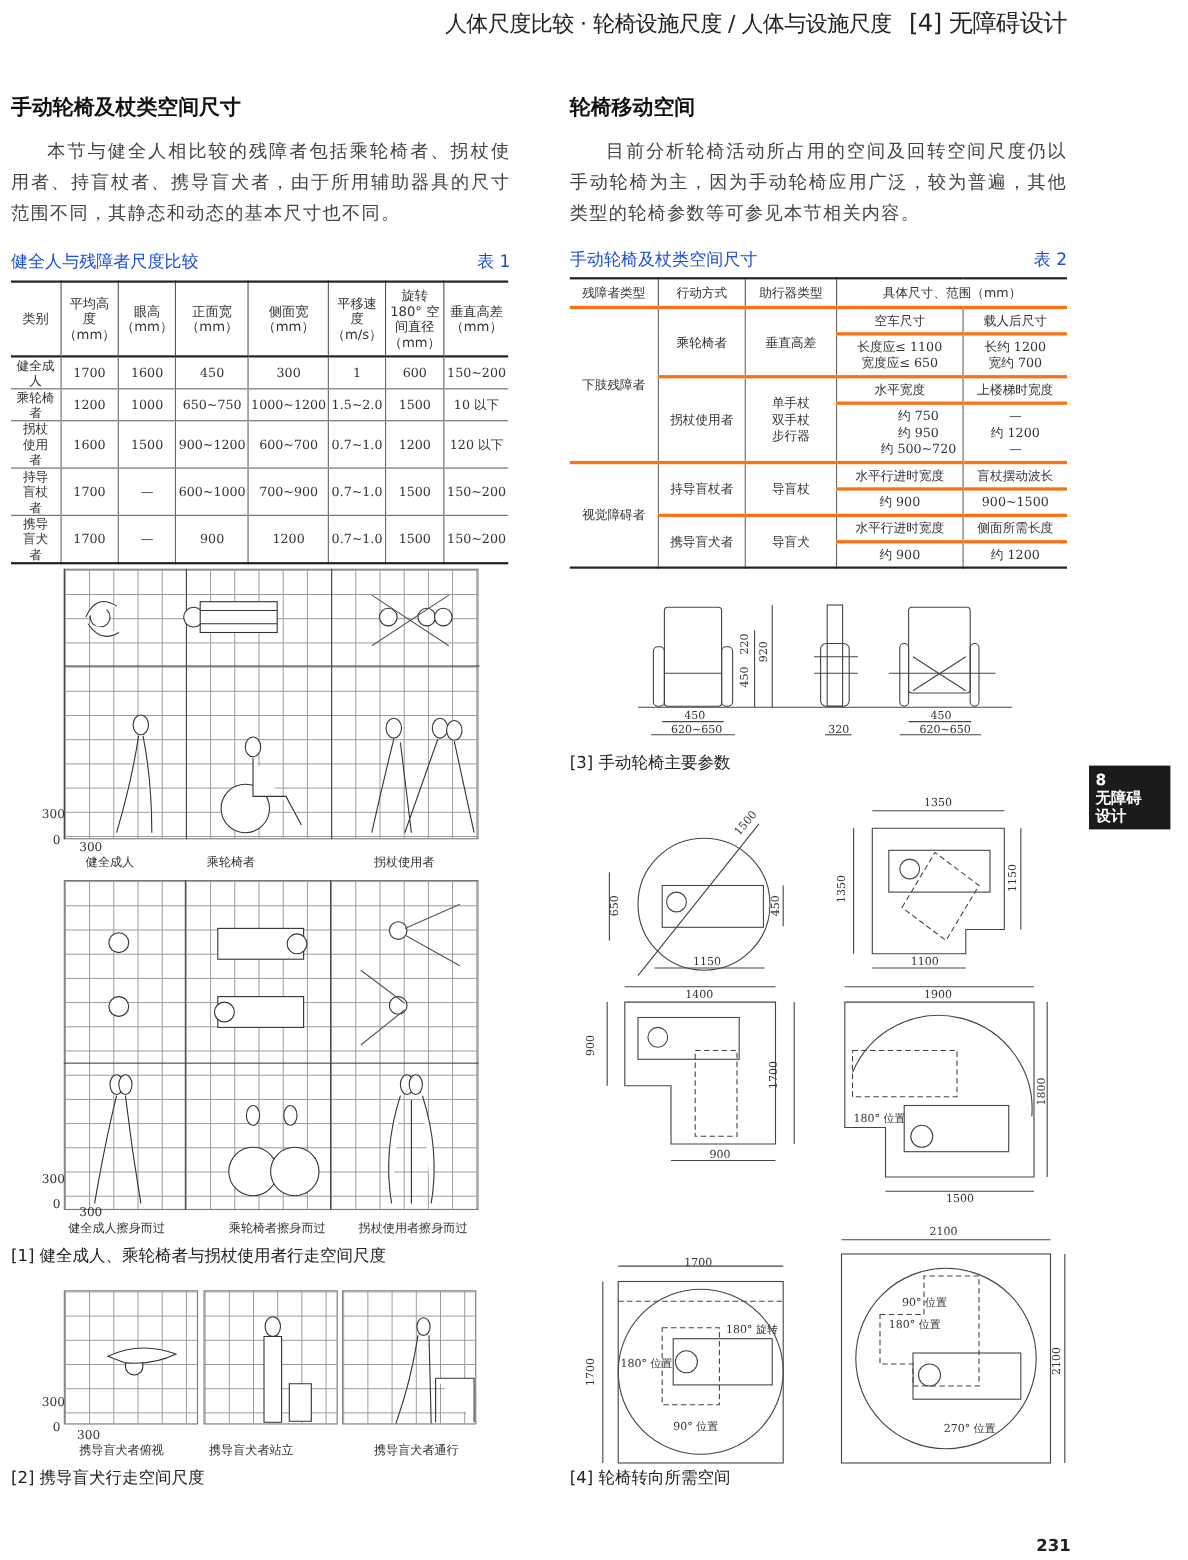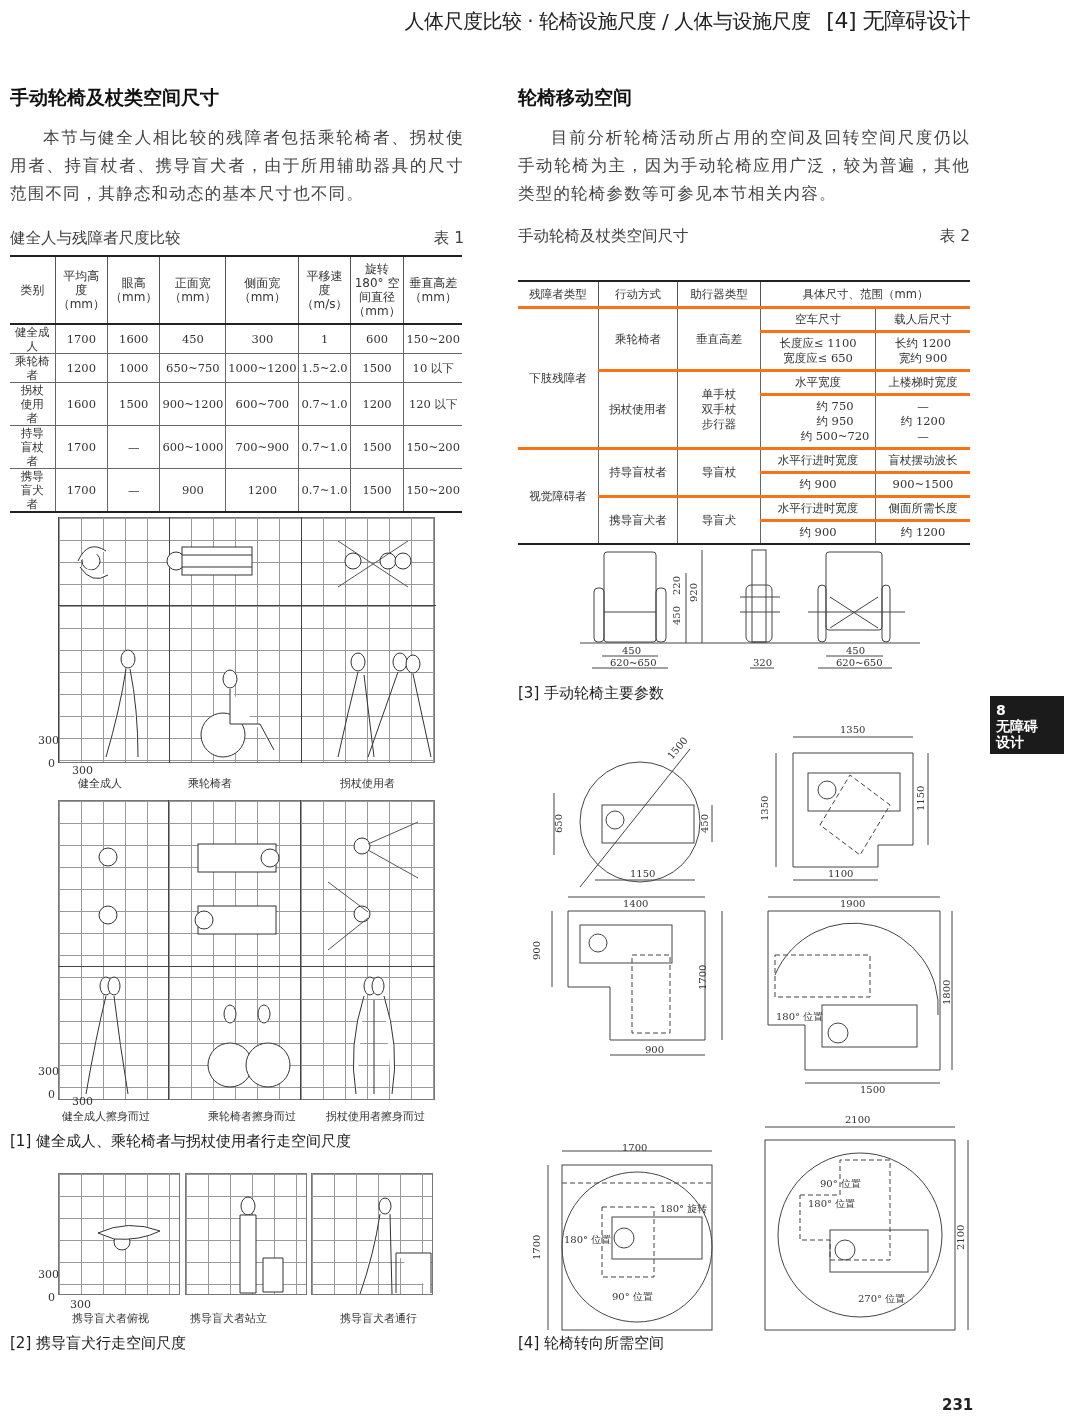--- a/index.html
+++ b/index.html
@@ -2,21 +2,21 @@
 <html><head>
 <meta charset="utf-8">
 <style>
   html,body{margin:0;padding:0;background:#fff;}
   body{width:1080px;height:1418px;position:relative;overflow:hidden;font-family:"DejaVu Sans","Liberation Sans",sans-serif;color:#222;}
   .abs{position:absolute;}
   .running-head{right:110px;top:6px;font-size:20px;color:#222;letter-spacing:-0.5px;}
   .running-head .sec{font-size:22px;margin-left:10px;}
   .h2{font-size:19px;font-weight:bold;color:#111;}
   .para{font-family:"DejaVu Serif","Liberation Serif",serif;font-size:16.5px;line-height:28px;color:#444;text-indent:2em;letter-spacing:1.2px;text-align:justify;}
-  .tcap{font-size:15.5px;color:#404040;display:flex;justify-content:space-between;}
+  .tcap{font-size:15.5px;color:#1d4ed8;display:flex;justify-content:space-between;}
   table{border-collapse:collapse;font-family:"DejaVu Serif","Liberation Serif",serif;}
   .t1{border-top:2px solid #222;border-bottom:2px solid #222;width:452px;font-size:11.5px;color:#333;}
   .t1 th{font-family:"DejaVu Sans","Liberation Sans",sans-serif;font-weight:normal;font-size:12px;line-height:14px;border-bottom:2px solid #222;border-right:1px solid #555;padding:4px 2px;text-align:center;}
   .t1 td{border-top:1px solid #666;border-right:1px solid #666;text-align:center;padding:0 2px;line-height:14px;}
   .t1 th:last-child,.t1 td:last-child{border-right:none;}
   .t2{border-top:2px solid #222;border-bottom:2px solid #222;width:452px;font-size:11.5px;color:#333;}
   .t2 th{font-family:"DejaVu Sans","Liberation Sans",sans-serif;font-weight:normal;font-size:11.5px;border-bottom:2px solid #222;border-right:1px solid #555;padding:3px 2px;height:18px;}
   .t2 td{border-top:3px solid #f97316;border-right:1px solid #666;text-align:center;line-height:15px;padding:3px 2px;}
   .t2 th:last-child,.t2 td:last-child{border-right:none;}
   .t2 td.nr{border-right:1px solid #666;}
@@ -207,42 +207,42 @@
 <div class="abs fig-cap" style="left:10px;top:1334px;">[2] 携导盲犬行走空间尺度</div>
 
 <div class="abs h2" style="left:518px;top:85px;">轮椅移动空间</div>
 <div class="abs para" style="left:518px;top:124px;width:452px;">目前分析轮椅活动所占用的空间及回转空间尺度仍以手动轮椅为主，因为手动轮椅应用广泛，较为普遍，其他类型的轮椅参数等可参见本节相关内容。</div>
 
 <div class="abs tcap" style="left:518px;top:226px;width:452px;">
   <span>手动轮椅及杖类空间尺寸</span>
   <span>表 2</span>
 </div>
 
-<table class="abs t2" style="left:518px;top:252px;margin-top:28px;">
+<table class="abs t2" style="left:518px;top:252px;">
   <thead>
     <tr>
       <th style="width:76px;">残障者类型</th>
       <th style="width:74px;">行动方式</th>
       <th style="width:78px;">助行器类型</th>
       <th colspan="2">具体尺寸、范围（mm）</th>
     </tr>
   </thead>
   <tbody>
     <tr>
       <td rowspan="4" class="nr">下肢残障者</td>
       <td rowspan="2" class="nr">乘轮椅者</td>
       <td rowspan="2" class="nr">垂直高差</td>
       <td style="width:110px;">空车尺寸</td>
       <td>载人后尺寸</td>
     </tr>
     <tr>
       <td style="white-space:pre-line;">长度应≤ 1100
 宽度应≤ 650</td>
       <td style="white-space:pre-line;">长约 1200
-宽约 900</td>
+宽约 700</td>
     </tr>
     <tr>
       <td rowspan="2" class="nr">拐杖使用者</td>
       <td rowspan="2" class="nr" style="white-space:pre-line;">单手杖
 双手杖
 步行器</td>
       <td>水平宽度</td>
       <td>上楼梯时宽度</td>
     </tr>
     <tr>

